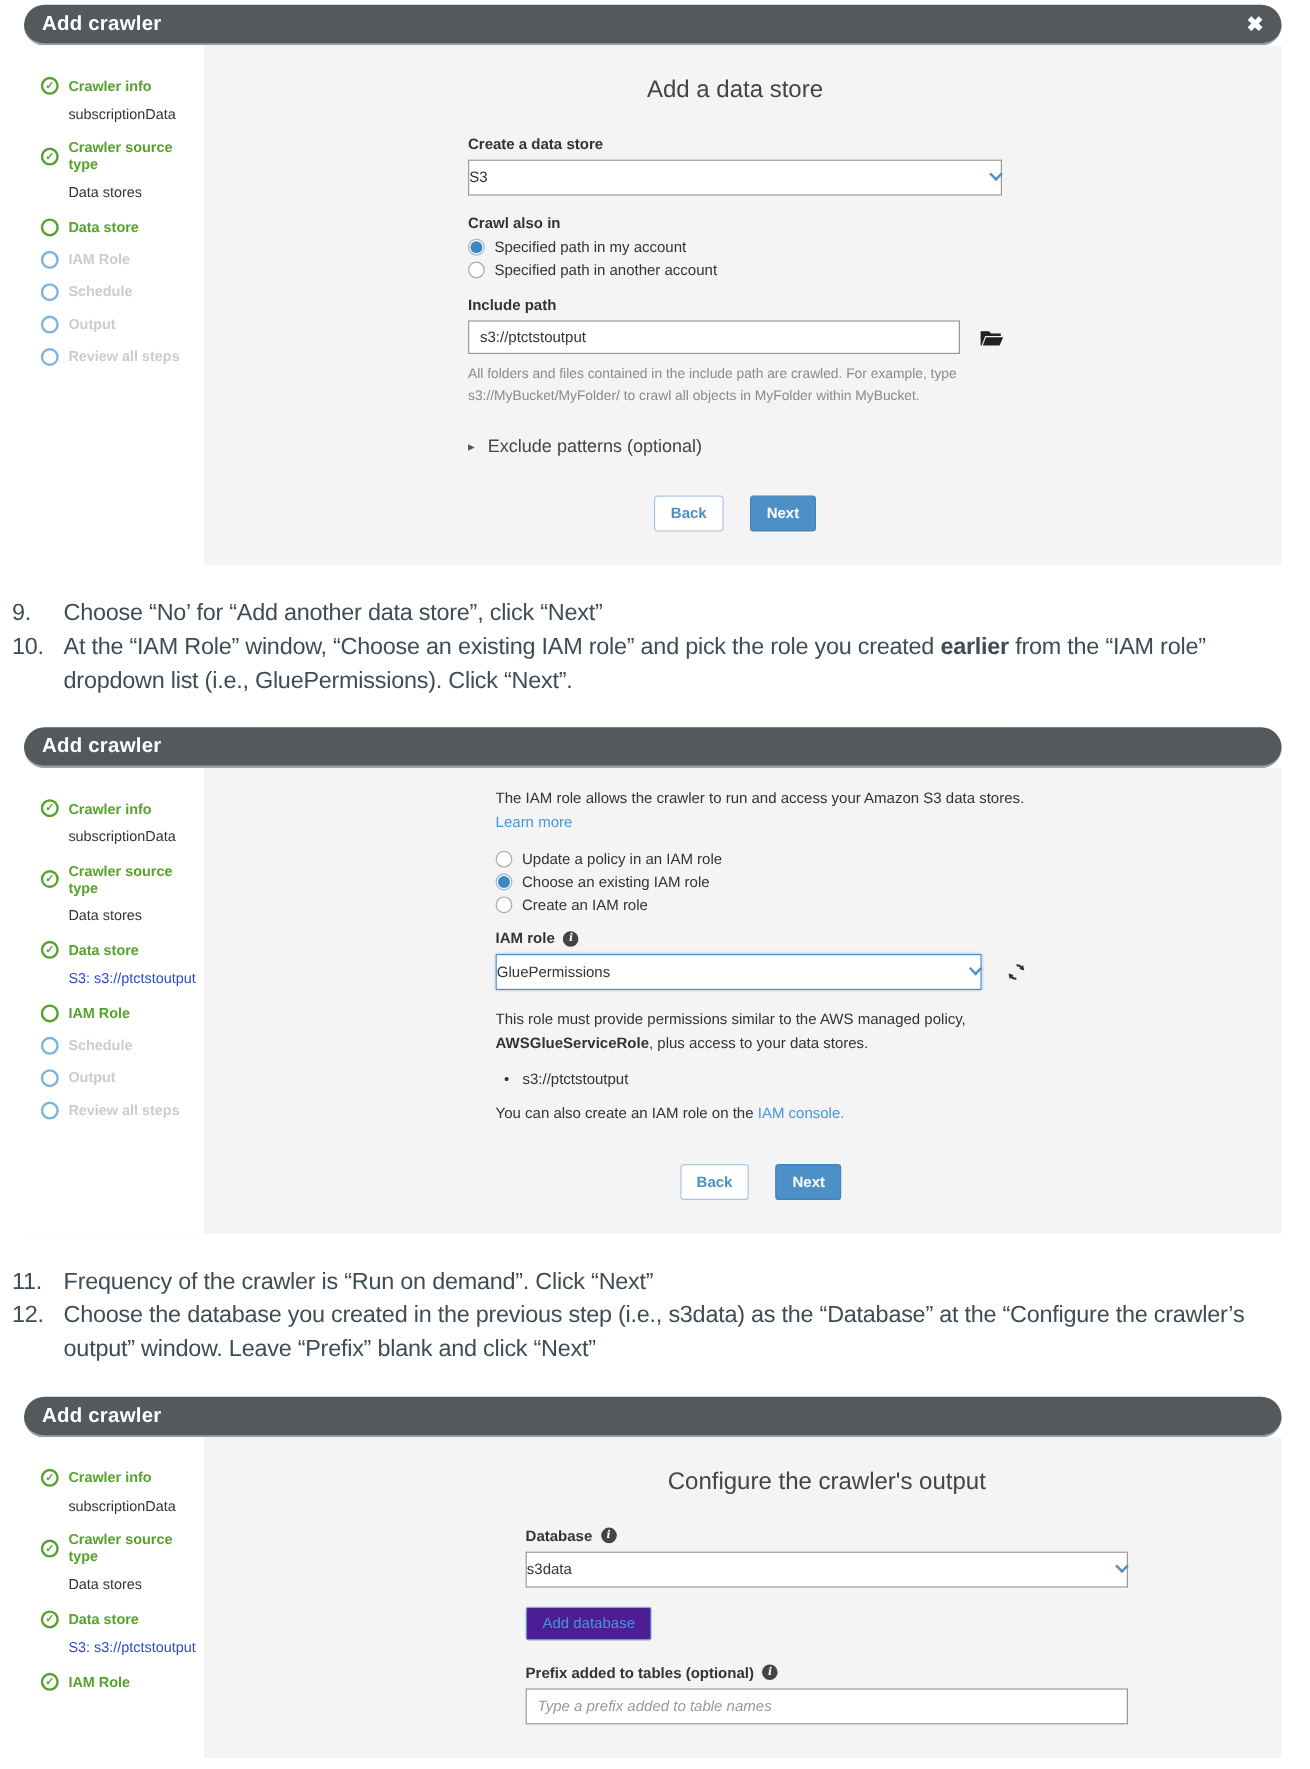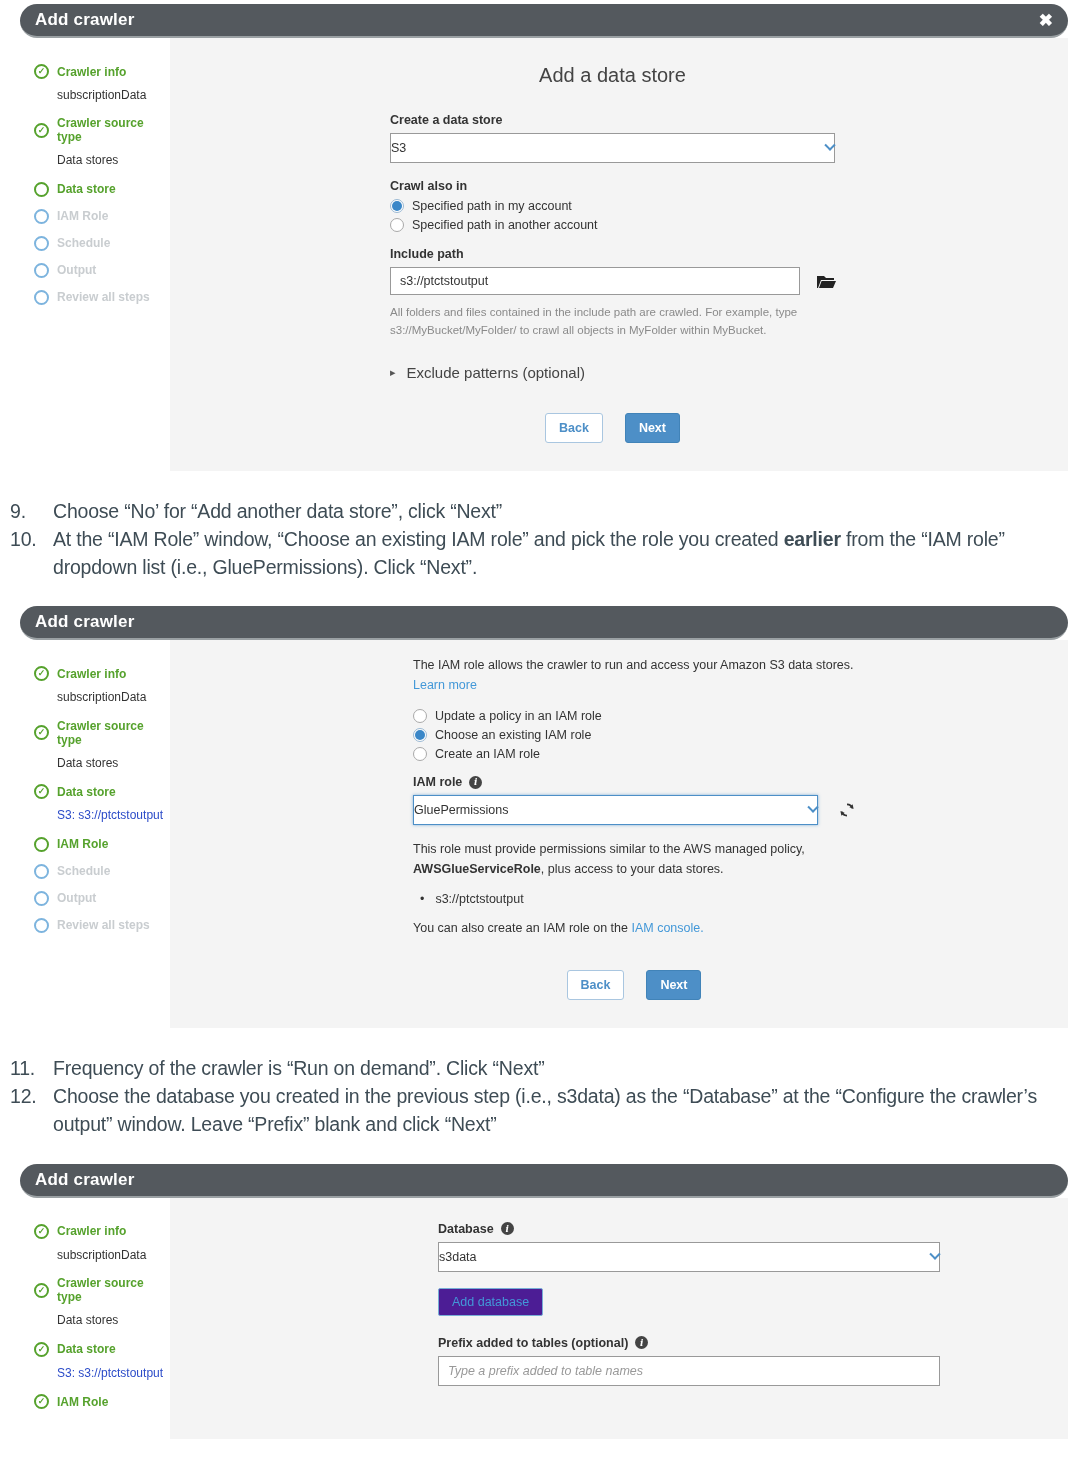--- a/index.html
+++ b/index.html
@@ -310,20 +310,21 @@
       </div>
       <div class="sub blue">S3: s3://ptctstoutput</div>
       <div class="step done">
         <span class="ico">✓</span>
         <span class="lbl">IAM Role</span>
       </div>
 
     </div>
     <div class="main">
       <div class="form">
+        <div class="h1">Configure the crawler's output</div>
         <div class="field-label" style="margin-top:8px">
           <span>Database</span>
           <span class="info">i</span>
         </div>
         <div class="selectbox">
           <span>s3data</span>
           <span class="chev"></span>
         </div>
         <button class="btn adddb">Add database</button>
         <div class="field-label">

